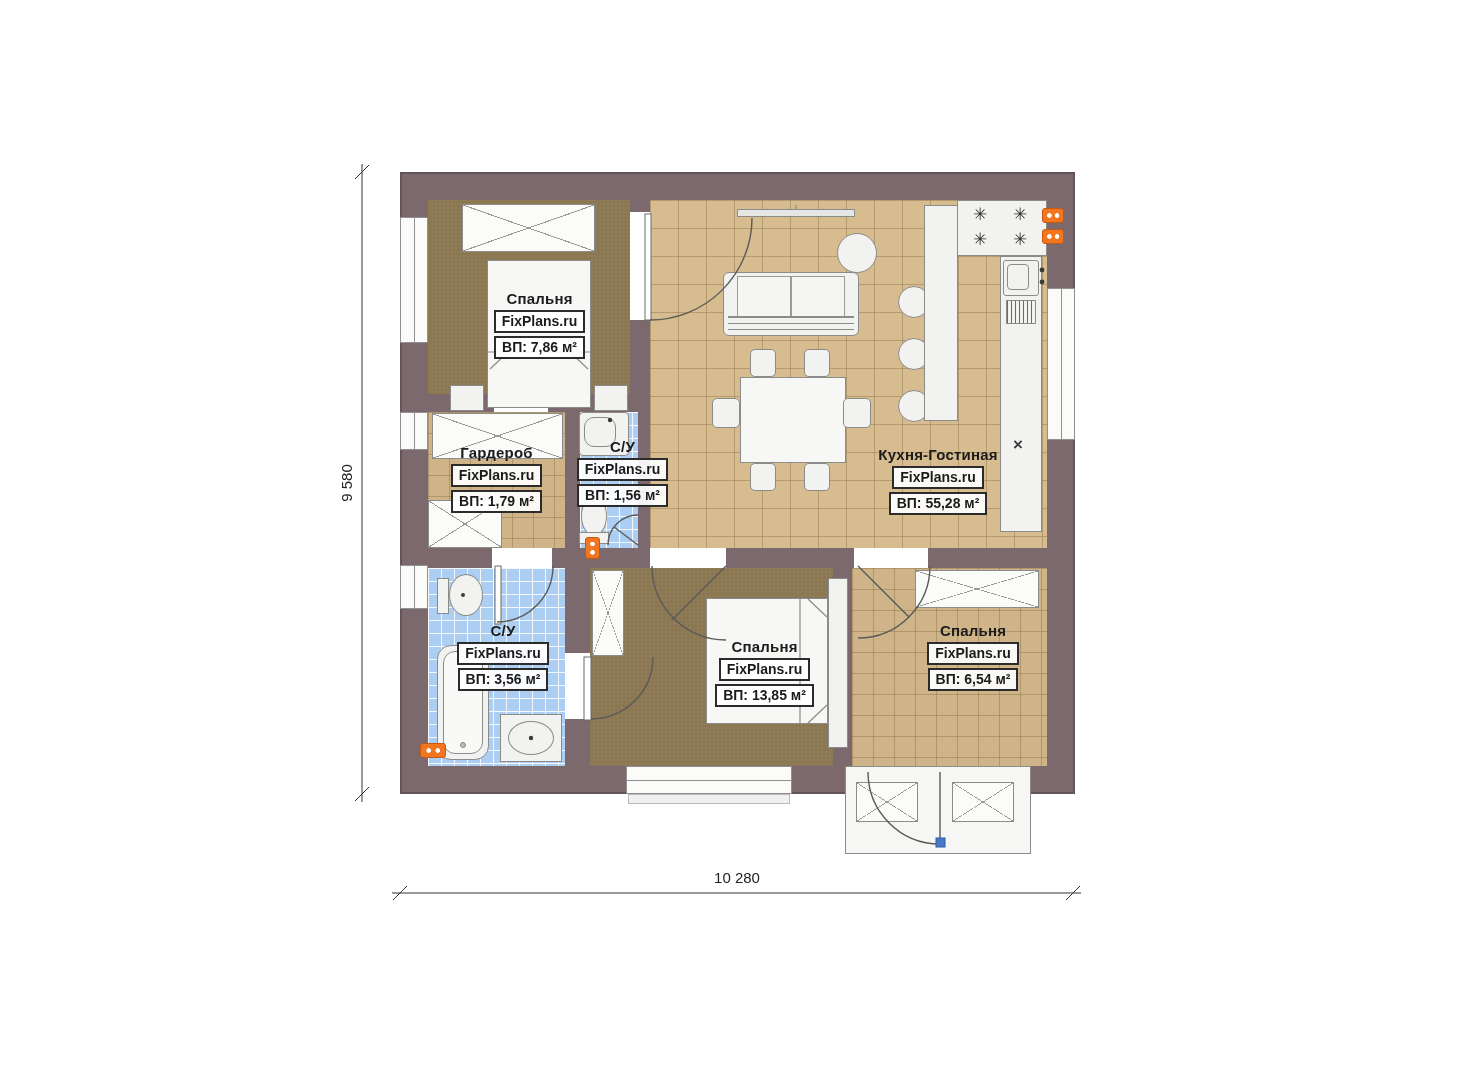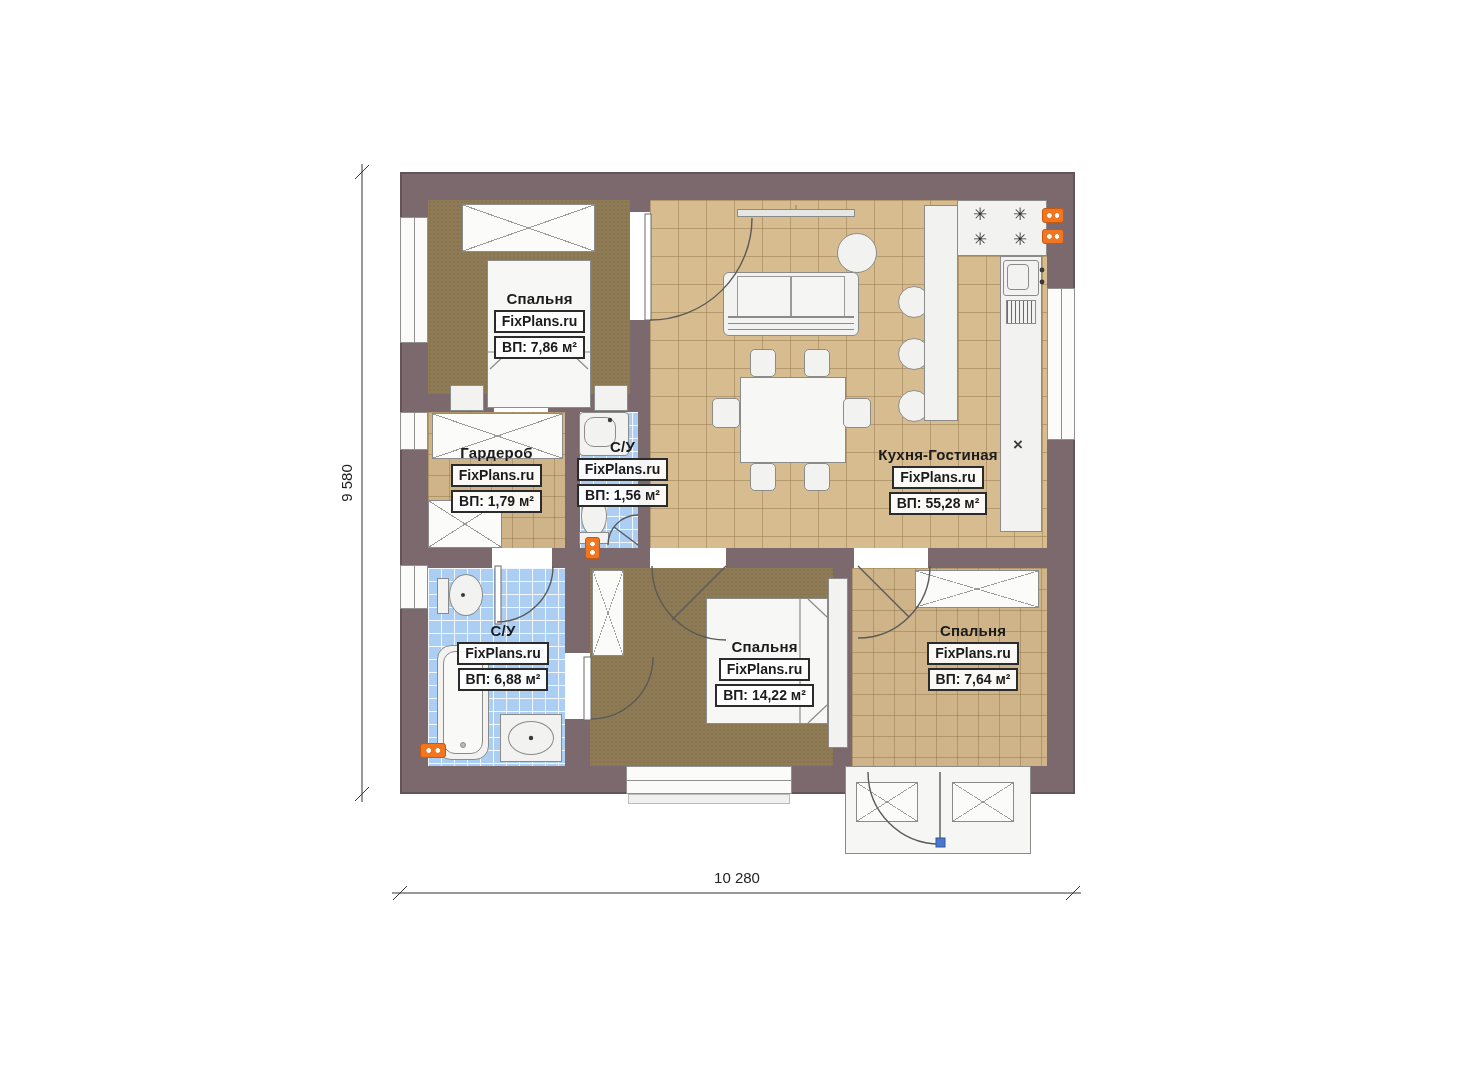--- a/index.html
+++ b/index.html
@@ -245,28 +245,28 @@
 
   <div class="room-label" style="left:848px;top:446px;width:180px;">
     <div class="room-name">Кухня-Гостиная</div>
     <div class="label-box">FixPlans.ru</div><br>
     <div class="label-box">ВП: 55,28 м²</div>
   </div>
 
   <div class="room-label" style="left:443px;top:622px;width:120px;">
     <div class="room-name">С/У</div>
     <div class="label-box">FixPlans.ru</div><br>
-    <div class="label-box">ВП: 6,88 м²</div>
+    <div class="label-box">ВП: 3,56 м²</div>
   </div>
 
   <div class="room-label" style="left:692px;top:638px;width:145px;">
     <div class="room-name">Спальня</div>
     <div class="label-box">FixPlans.ru</div><br>
-    <div class="label-box">ВП: 14,22 м²</div>
+    <div class="label-box">ВП: 13,85 м²</div>
   </div>
 
   <div class="room-label" style="left:898px;top:622px;width:150px;">
     <div class="room-name">Спальня</div>
     <div class="label-box">FixPlans.ru</div><br>
-    <div class="label-box">ВП: 7,64 м²</div>
+    <div class="label-box">ВП: 6,54 м²</div>
   </div>
 
 </div>
 
 </body></html>

